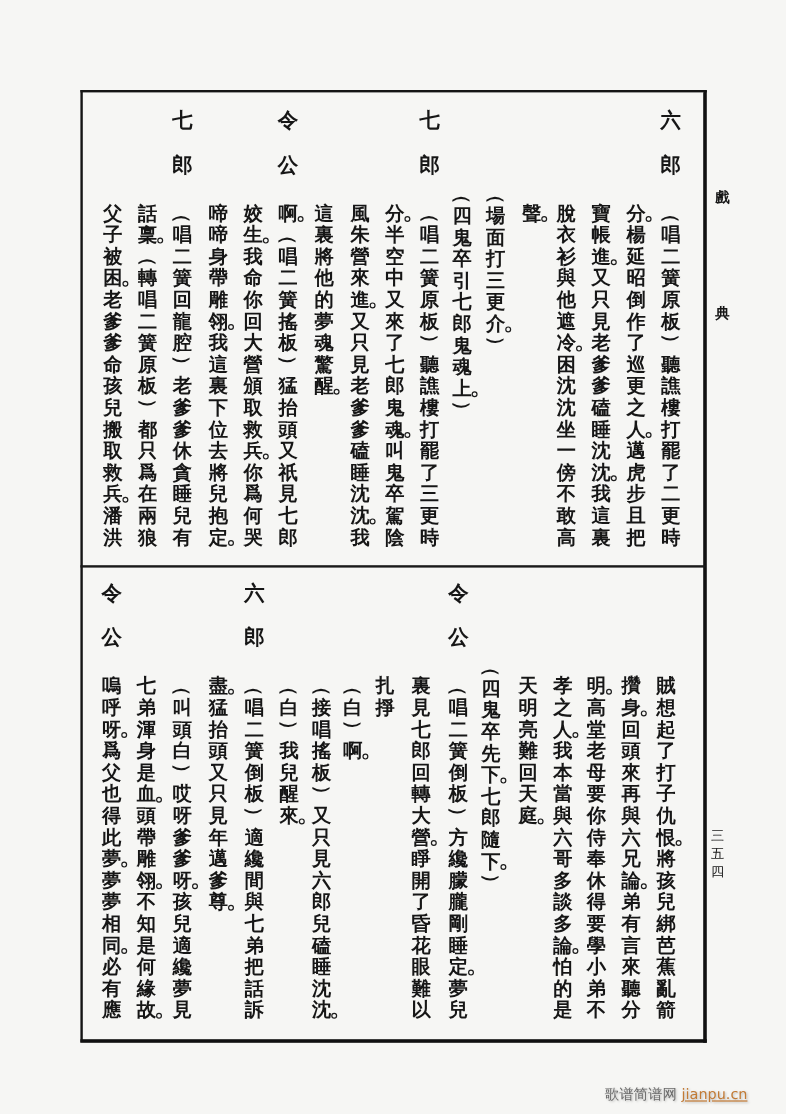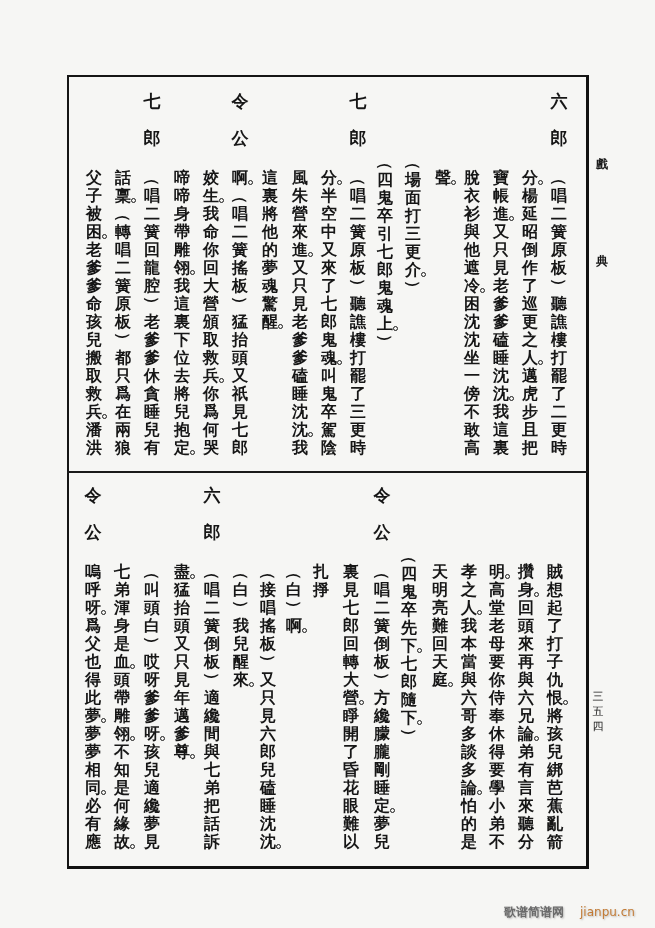--- a/index.html
+++ b/index.html
@@ -38,22 +38,22 @@
   .running-head { position: absolute; left: 595px; width: 14px; font-size: 12px; font-weight: 700; text-align: center; }
   .rh1 { top: 156px; }
   .rh2 { top: 253px; }
   .page-num { position: absolute; left: 591px; top: 689px; width: 14px; }
   .page-num .ch { width: 14px; height: 15px; line-height: 15px; font-size: 11px; font-weight: 400; }
   .watermark {
     position: absolute; left: 504px; top: 904px; font-size: 12px; white-space: nowrap;
     font-family: "DejaVu Sans", "Liberation Sans", sans-serif;
     text-shadow: 1px 1px 2px rgba(0,0,0,0.25);
   }
-  .wm-site { color: #6a6a6a; font-weight: bold; }
-  .wm-domain { color: #c27a34; margin-left: 16px; }
+  .wm-site { color: #6a6a6a; }
+  .wm-domain { color: #c27a34; margin-left: 4px; text-decoration: underline; }
 </style>
 </head>
 <body>
 
 <div class="running-head rh1">戲</div>
 <div class="running-head rh2">典</div>
 <div class="page-num vtext">
     <span class="ch">三</span>
     <span class="ch">五</span>
     <span class="ch">四</span>

